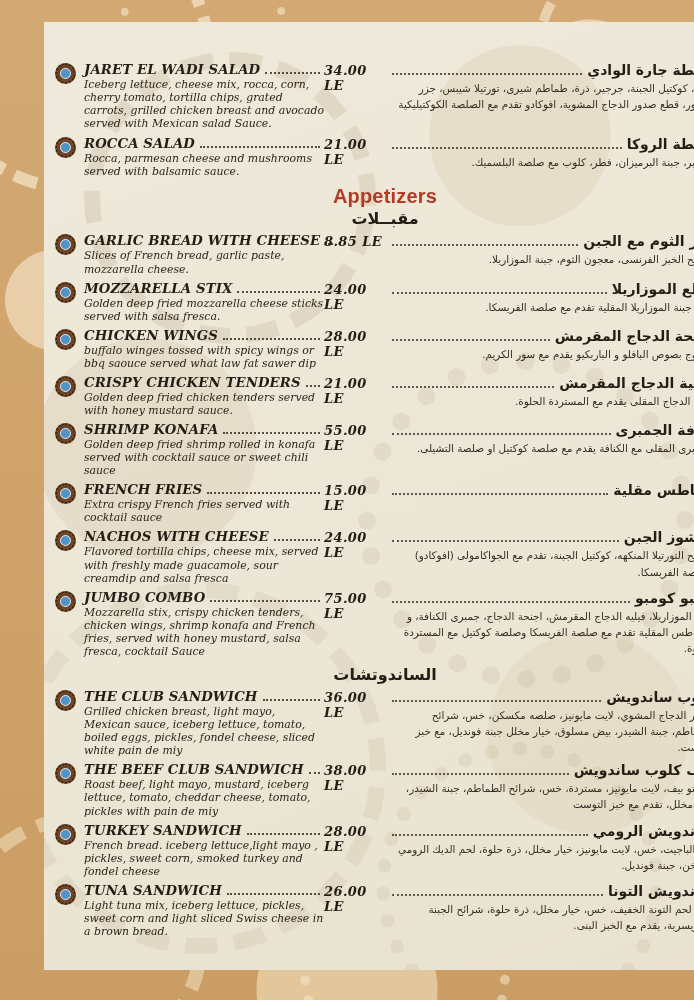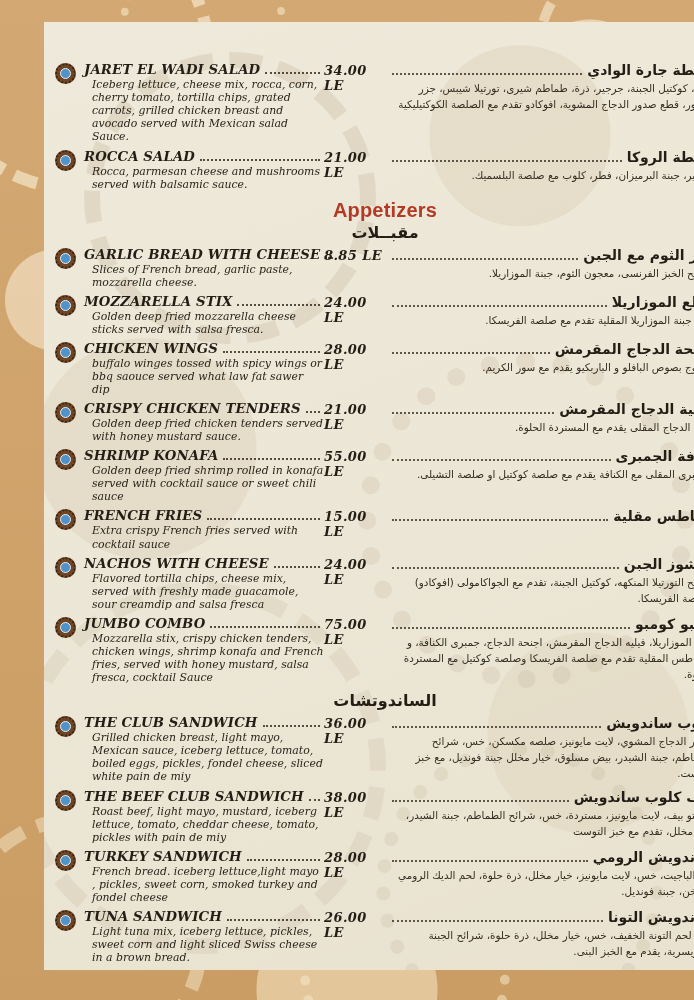--- a/index.html
+++ b/index.html
@@ -43,21 +43,21 @@
   .row{display:flex;align-items:flex-start;margin:0 0 5px 0;}
   .bullet{flex:none;width:21px;height:21px;margin:1px 8px 0 1px;border-radius:50%;
     background:#6f4526;border:2px dotted #3a2510;box-sizing:border-box;
     display:flex;align-items:center;justify-content:center;}
   .core{width:11px;height:11px;border-radius:50%;background:#4f93c9;border:1px solid #e8eef3;box-sizing:border-box;}
 
   .en{flex:none;width:240px;}
   .nameline{display:flex;align-items:baseline;}
   .iname{font:italic 13.3px "DejaVu Serif", serif;font-weight:600;color:#241d15;letter-spacing:.1px;white-space:nowrap;}
   .leader{flex:1;min-width:8px;border-bottom:2px dotted rgba(46,37,26,.8);margin:0 4px 3px 5px;}
-  .desc{font:italic 10.9px/1.2 "DejaVu Serif", serif;color:#2a231a;margin-top:1px;margin-left:8px;}
+  .desc{font:italic 10.9px/1.2 "DejaVu Serif", serif;color:#2a231a;margin-top:1px;}
 
   .price{flex:none;width:64px;font:italic 13px "DejaVu Serif", serif;font-weight:600;color:#241d15;letter-spacing:.4px;padding-top:1px;}
 
   .ar{flex:1;direction:rtl;text-align:right;padding-right:2px;min-width:0;}
   .arline{display:flex;align-items:flex-end;}
   .aname{font:bold 14px "DejaVu Sans", sans-serif;color:#241d15;white-space:nowrap;}
   .aleader{flex:1;min-width:8px;border-bottom:2px dotted rgba(46,37,26,.75);margin:0 5px 3px 4px;}
   .adesc{font:10.4px/1.55 "DejaVu Sans", sans-serif;color:#352c21;margin-top:2px;}
 
   .shead{text-align:center;margin:7px 0 5px 0;}

